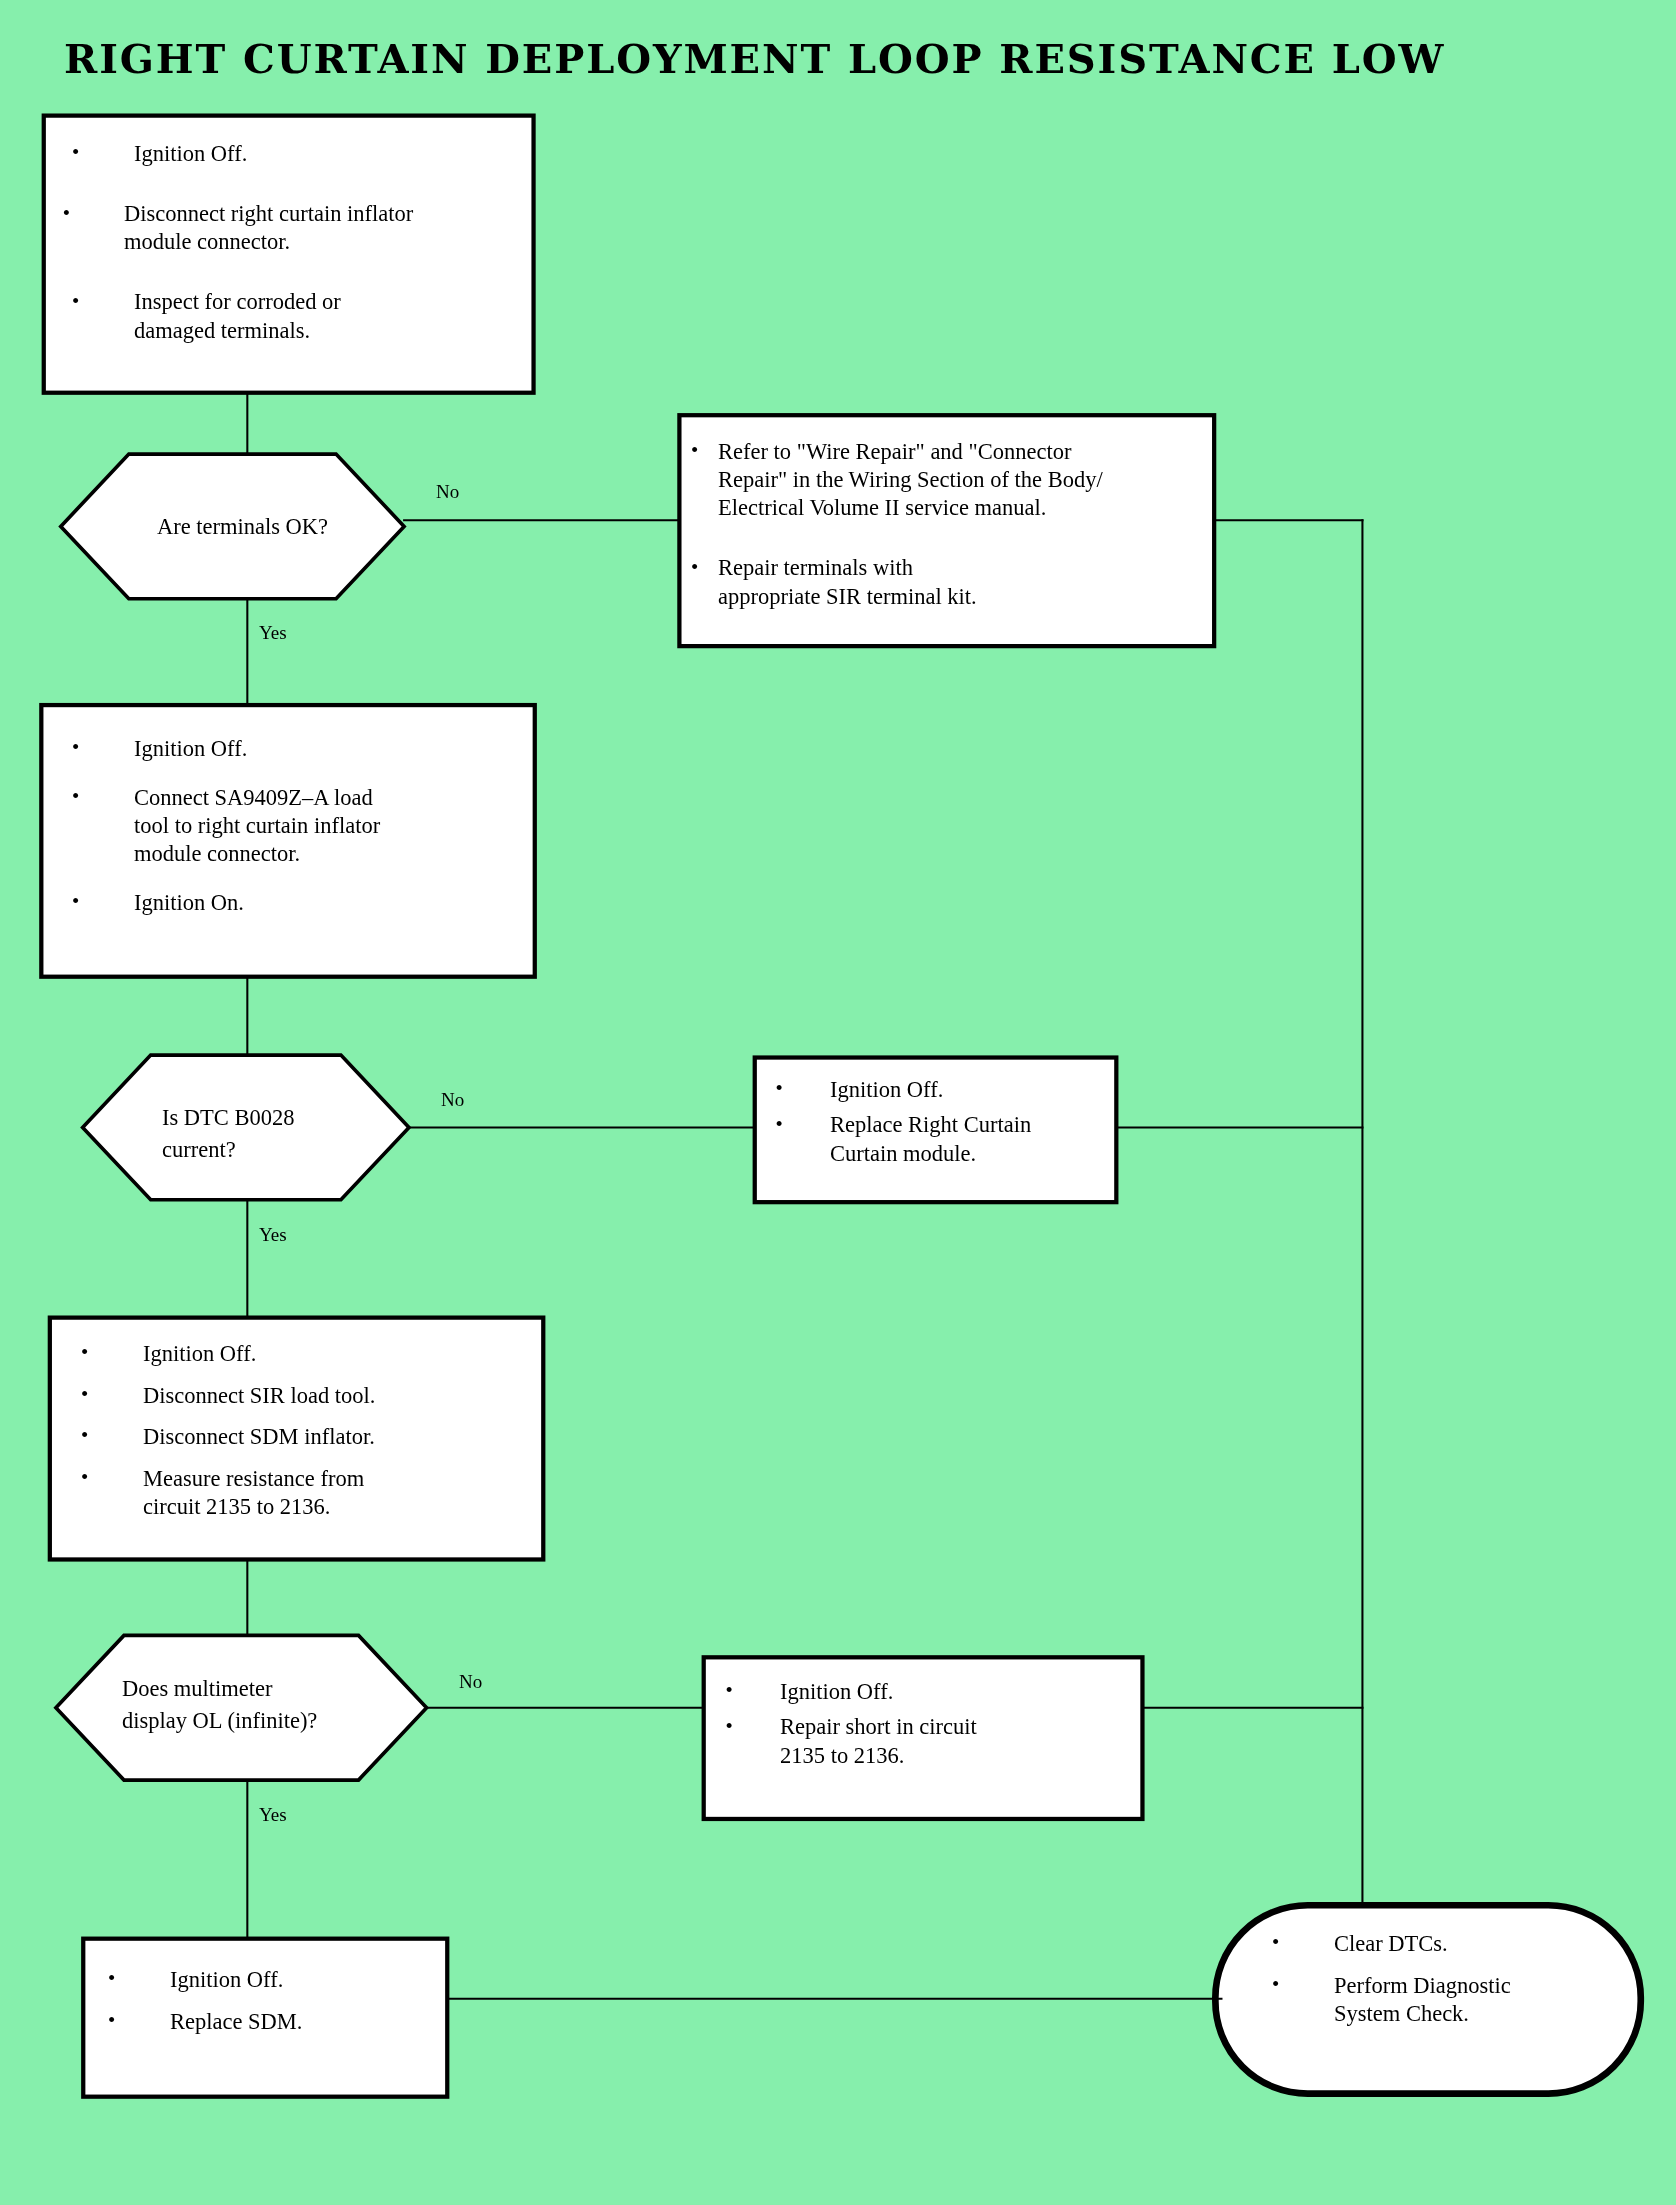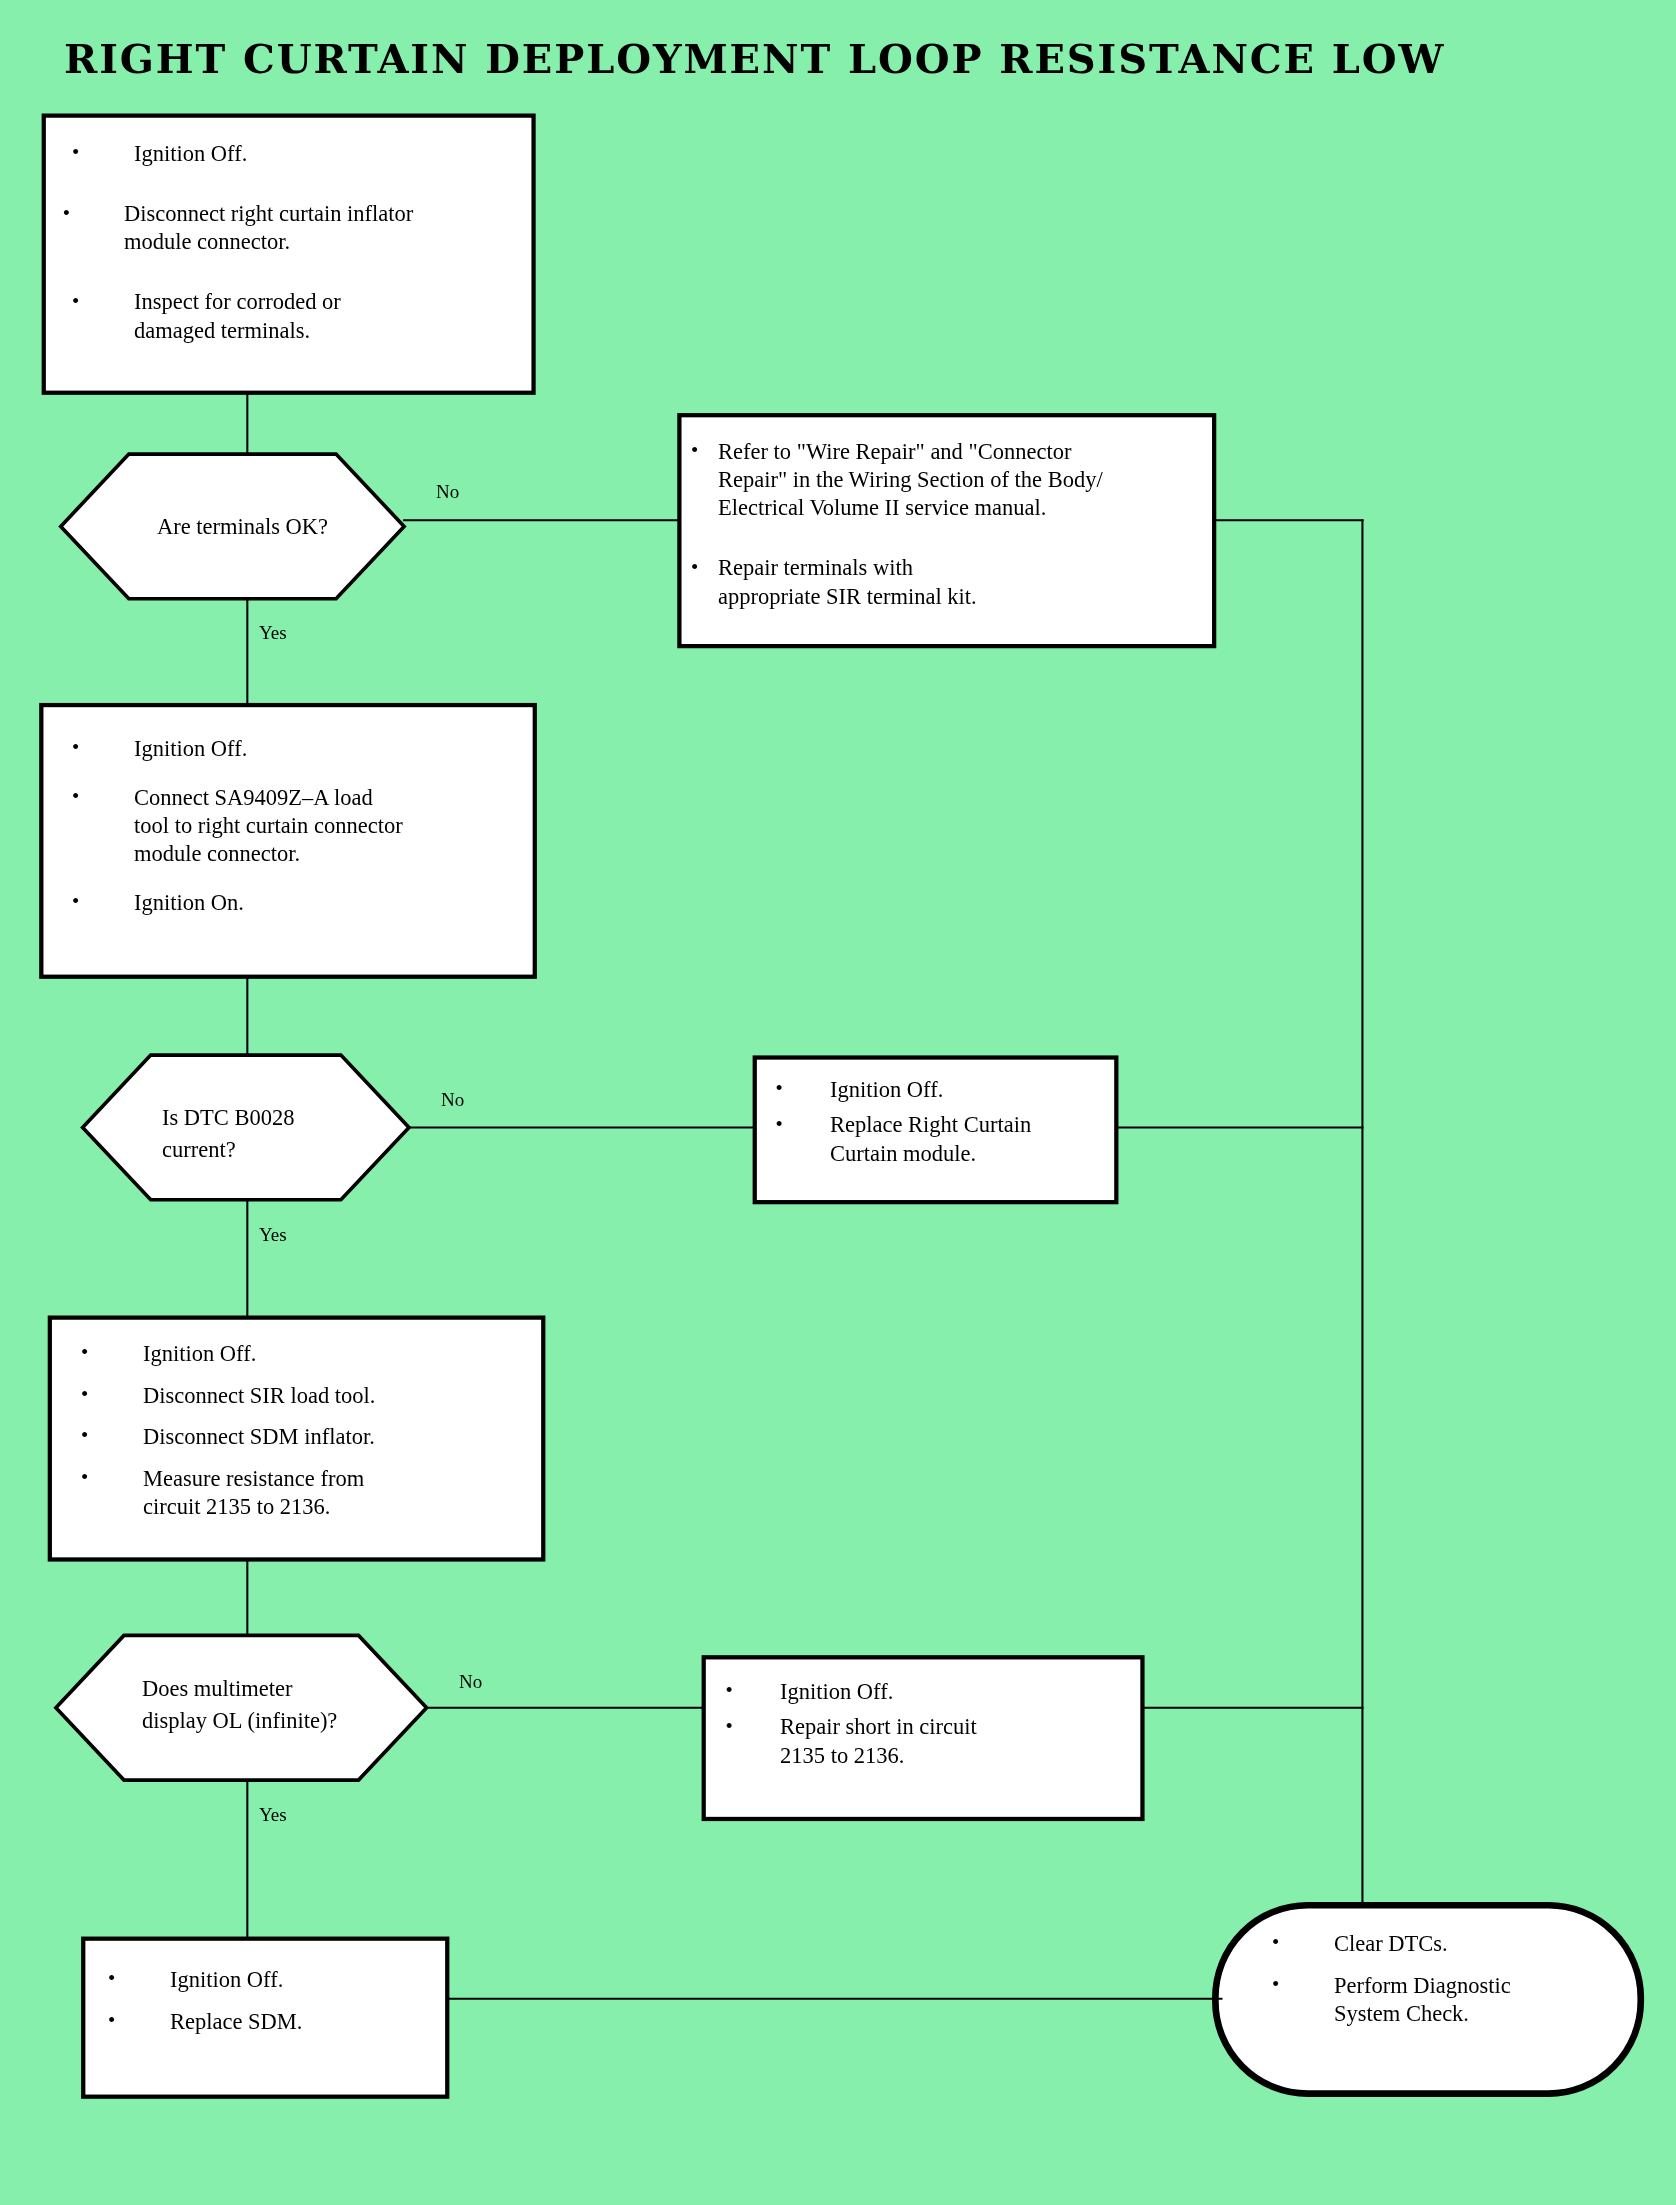--- a/index.html
+++ b/index.html
@@ -172,21 +172,21 @@
 
   <div class="node-text" style="left:61px; top:735px; width:468px;">
     <ul class="blist ind-wide gap-md">
       <li>
         <span class="bullet">•</span>
         <span class="txt">Ignition Off.</span>
       </li>
       <li>
         <span class="bullet">•</span>
         <span class="txt">Connect SA9409Z–A load</span>
-        <span class="txt">tool to right curtain connector</span>
+        <span class="txt">tool to right curtain inflator</span>
         <span class="txt">module connector.</span>
       </li>
       <li>
         <span class="bullet">•</span>
         <span class="txt">Ignition On.</span>
       </li>
     </ul>
   </div>
 
   <div class="dectext" style="left:162px; top:1094px; width:201px;margin-top:8px;">
@@ -226,21 +226,21 @@
         <span class="txt">Disconnect SDM inflator.</span>
       </li>
       <li>
         <span class="bullet">•</span>
         <span class="txt">Measure resistance from</span>
         <span class="txt">circuit 2135 to 2136.</span>
       </li>
     </ul>
   </div>
 
-  <div class="dectext" style="left:122px; top:1673px; width:255px;margin-left:20px;">
+  <div class="dectext" style="left:122px; top:1673px; width:255px;">
     <div>Does multimeter</div>
     <div>display OL (infinite)?</div>
   </div>
 
   <div class="edgelabel" style="left:459px; top:1672px;">No</div>
   <div class="edgelabel" style="left:259px; top:1805px;">Yes</div>
 
   <div class="node-text" style="left:717px; top:1678px; width:419px;">
     <ul class="blist ind-mid gap-xs">
       <li>

